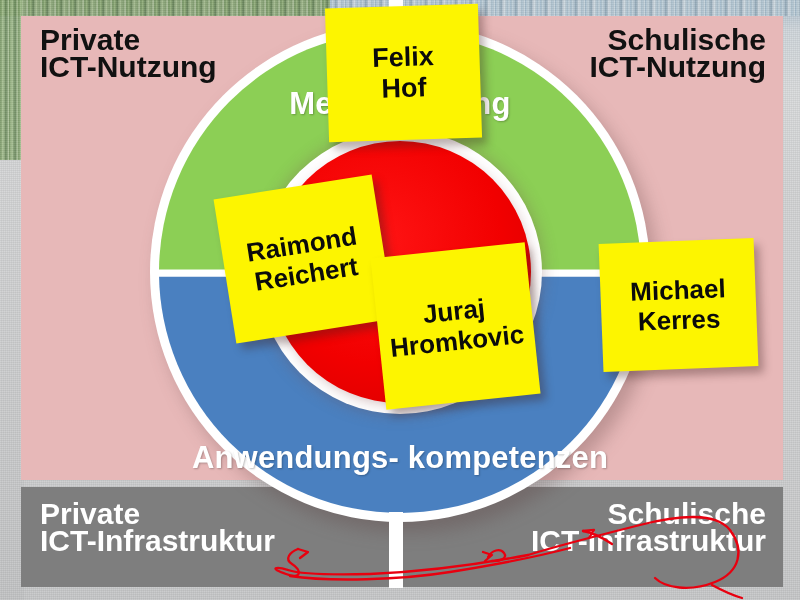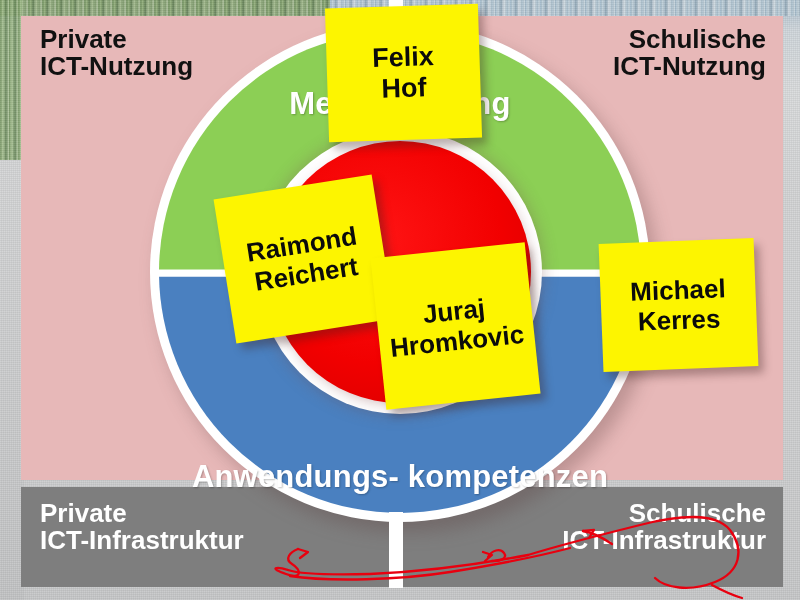--- a/index.html
+++ b/index.html
@@ -167,27 +167,27 @@
     width: 100%;
     text-align: center;
     color: #ffffff;
     font-weight: bold;
     font-size: 31px;
     line-height: 36px;
     letter-spacing: .2px;
     text-shadow: 1px 1px 2px rgba(0,0,0,.25);
   }
   .label-top { top: 64px; }
-  .label-bottom { top: 437px; }
+  .label-bottom { top: 418px; }
 
   
   .corner {
     position: absolute;
     font-weight: bold;
-    font-size: 26px;
+    font-size: 30px;
     line-height: 27px;
     white-space: pre-line;
   }
   .corner-dark { color: #111111; }
   .corner-light { color: #ffffff; }
   .c-tl { left: 40px; top: 26px; text-align: left; }
   .c-tr { right: 34px; top: 26px; text-align: right; }
   .c-bl { left: 40px; top: 500px; text-align: left; }
   .c-br { right: 34px; top: 500px; text-align: right; }
 

